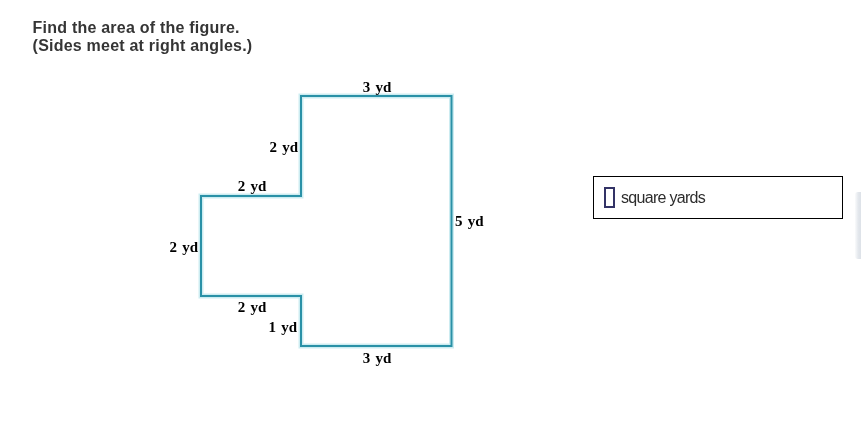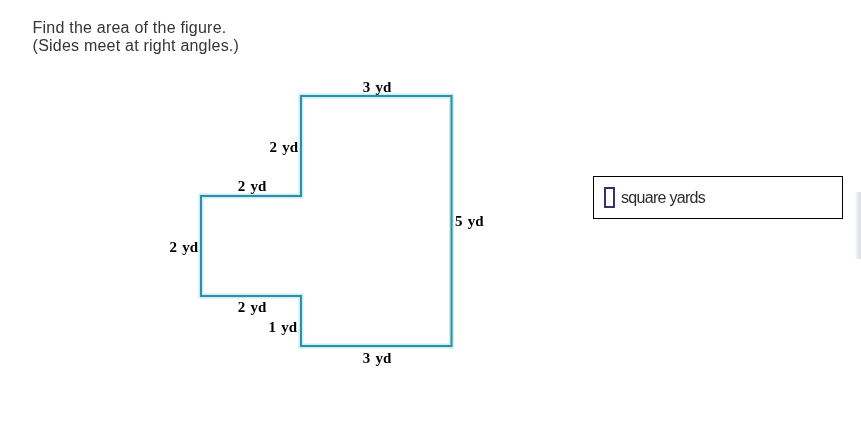--- a/index.html
+++ b/index.html
@@ -2,20 +2,21 @@
 <html><head>
 <meta charset="utf-8">
 <style>
   html,body{margin:0;padding:0;background:#fff;width:861px;height:439px;overflow:hidden;}
   body{font-family:"Liberation Sans",sans-serif;position:relative;}
   .prompt,.units,.figsvg{transform:translateZ(0);}
   .prompt{
     position:absolute;left:32.6px;top:19px;
     font-size:16px;line-height:18px;letter-spacing:0.22px;
     color:rgba(51,51,51,0.99);
+    font-weight:bold;
   }
   .figsvg{position:absolute;left:0;top:0;}
   .ansbox{
     position:absolute;left:593px;top:176px;width:250px;height:42.5px;
     border:1.5px solid #000;box-sizing:border-box;
   }
   .blank{
     position:absolute;left:9.5px;top:9.8px;width:11.5px;height:21px;
     border:2px solid #333366;box-sizing:border-box;background:#fff;
   }

